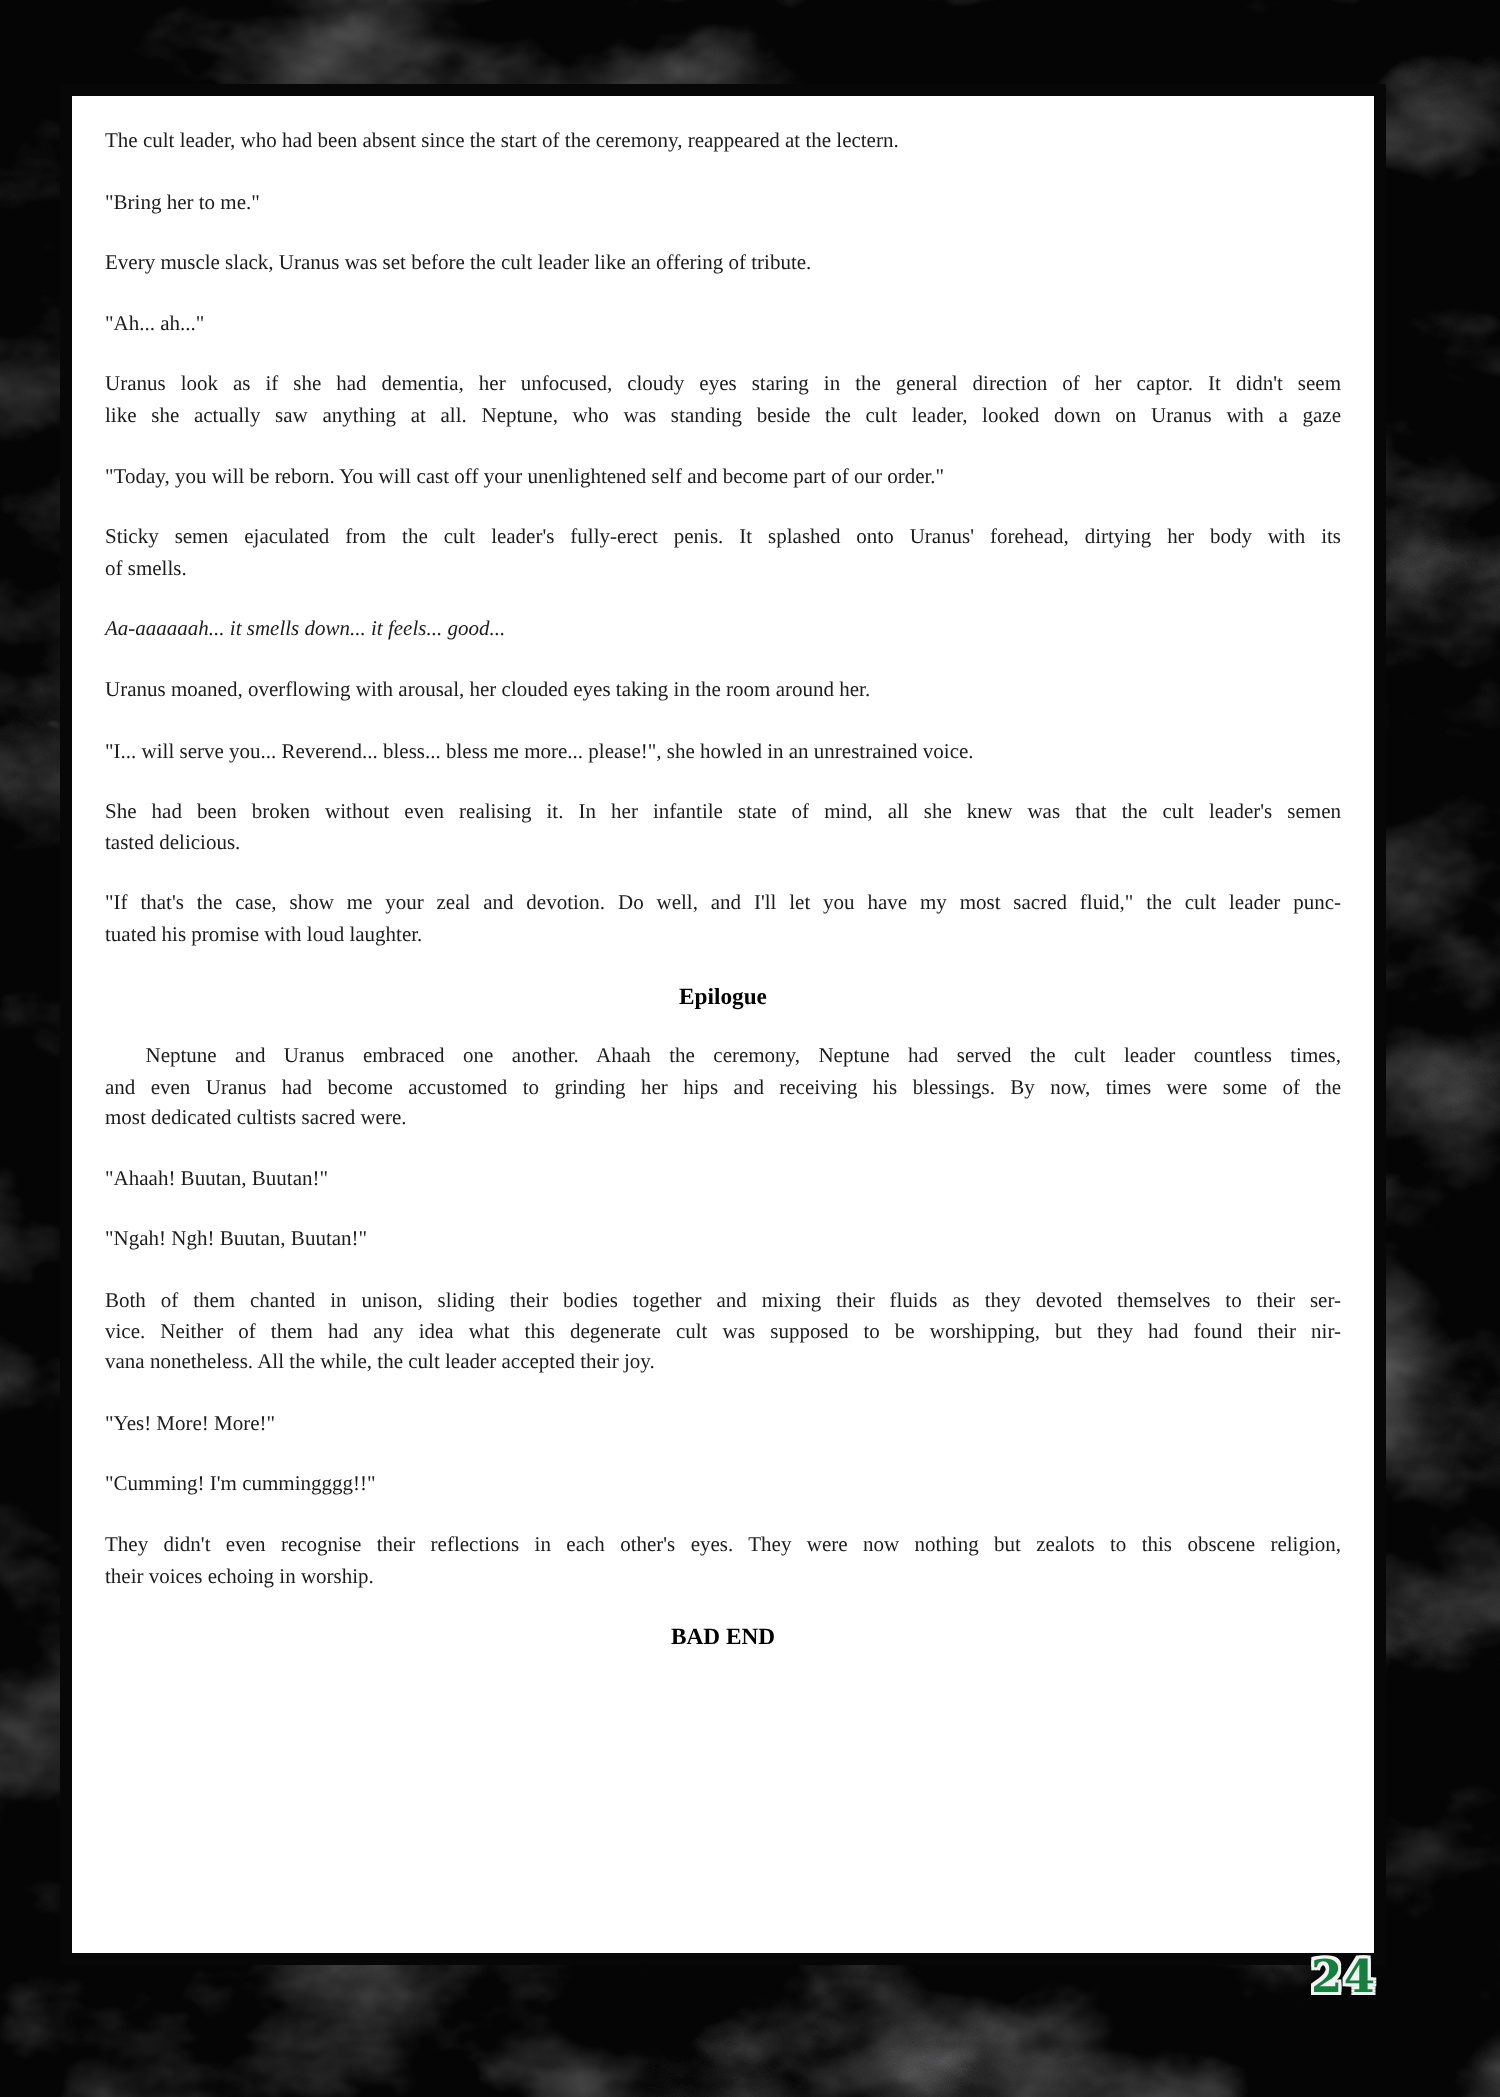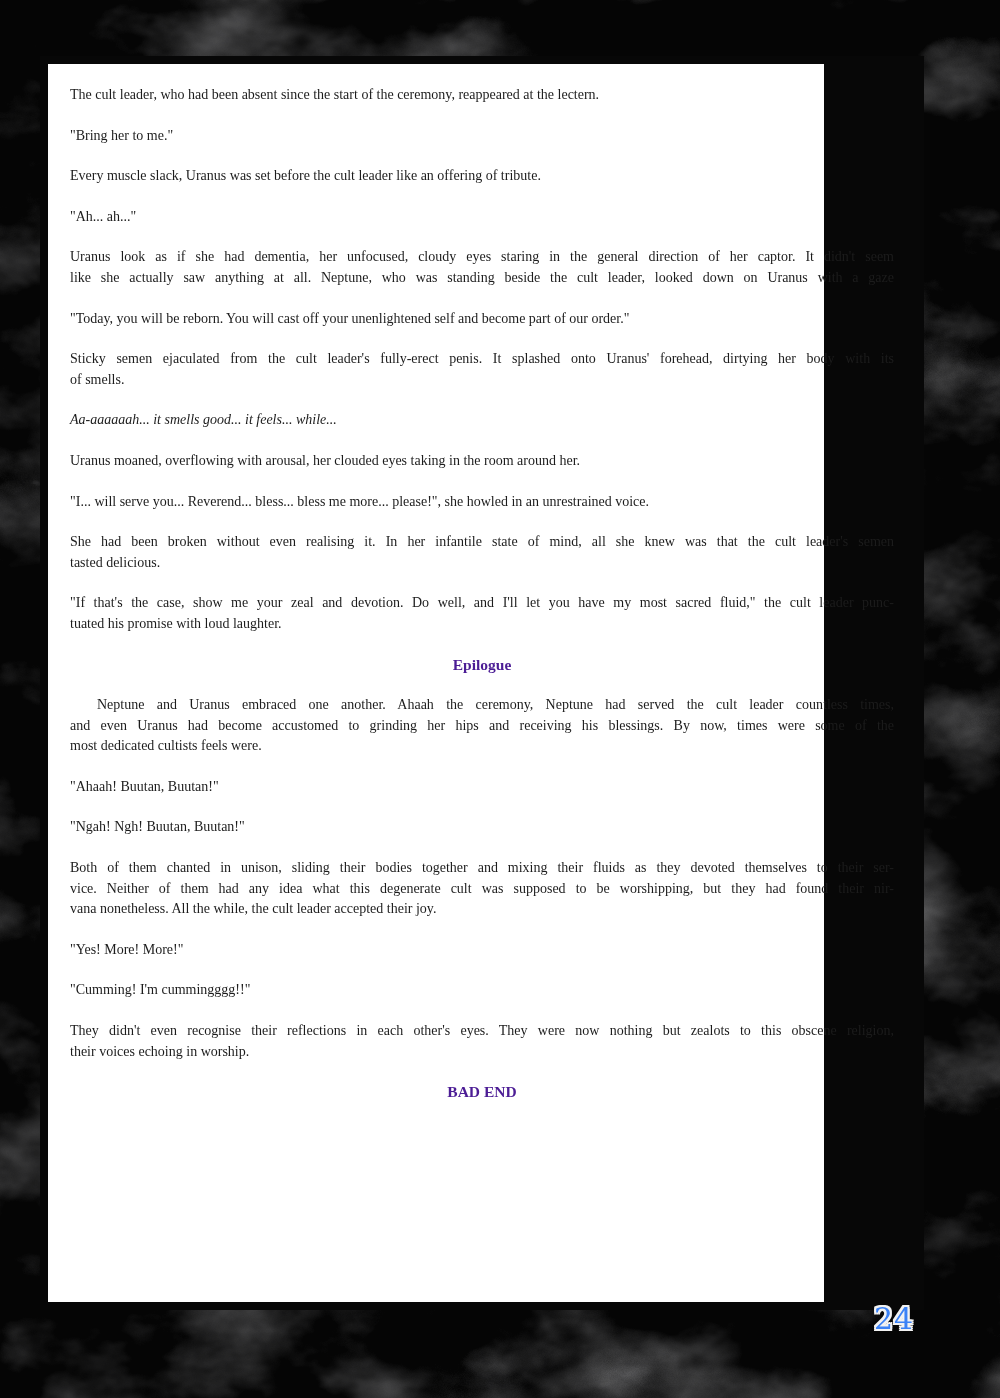--- a/index.html
+++ b/index.html
@@ -11,44 +11,44 @@
   .smoke-bg {
     position: absolute; left: 0; top: 0; z-index: 0; display: block;
   }
   .frame {
     position: absolute; left: 40px; top: 56px;
     width: 884px; height: 1254px;
     background: #070707; z-index: 1;
   }
   .page {
     position: absolute; left: 48px; top: 64px;
-    width: 776px; height: 1238px;
+    width: 868px; height: 1238px;
     background: #ffffff; z-index: 2;
   }
   .content {
     position: absolute; left: 22px; top: 21px; width: 824px;
     color: #1c1c1c;
     font-family: "Liberation Serif", "DejaVu Serif", serif;
     font-size: 14px; line-height: 20.6px;
   }
   .para { margin: 0 0 20px 0; }
   .para.italic { font-style: italic; }
   .line.fill { text-align: justify; text-align-last: justify; }
   .line.indent { text-indent: 27px; }
   .heading {
     font-weight: 700; text-align: center;
     font-size: 15.5px; line-height: 20.6px;
     margin: 0 0 20px 0;
-    color: #4c1d95;
+    color: #000000;
   }
   .page-number {
     position: absolute; left: 874px; top: 1301px; z-index: 3;
     font-family: "DejaVu Serif", "Liberation Serif", serif;
-    font-weight: 400; font-size: 30px; letter-spacing: 1px;
-    color: #3b82f6;
+    font-weight: 700; font-size: 30px; letter-spacing: 1px;
+    color: #15803d;
     text-shadow:
       -2px 0 0 #f2f2f2, 2px 0 0 #f2f2f2, 0 -2px 0 #f2f2f2, 0 2px 0 #f2f2f2,
       -1px -1px 0 #f2f2f2, 1px -1px 0 #f2f2f2, -1px 1px 0 #f2f2f2, 1px 1px 0 #f2f2f2,
       -2px -2px 0 #f2f2f2, 2px -2px 0 #f2f2f2, -2px 2px 0 #f2f2f2, 2px 2px 0 #f2f2f2;
   }
 </style>
 </head>
 <body>
 
 <svg class="smoke-bg" width="1000" height="1398" viewBox="0 0 1000 1398" aria-hidden="true">
@@ -88,41 +88,41 @@
         <div class="line fill">like she actually saw anything at all. Neptune, who was standing beside the cult leader, looked down on Uranus with a gaze</div>
       </div>
       <div class="para">
         <div class="line">"Today, you will be reborn. You will cast off your unenlightened self and become part of our order."</div>
       </div>
       <div class="para">
         <div class="line fill">Sticky semen ejaculated from the cult leader's fully-erect penis. It splashed onto Uranus' forehead, dirtying her body with its</div>
         <div class="line">of smells.</div>
       </div>
       <div class="para italic">
-        <div class="line">Aa-aaaaaah... it smells good... it feels... while...</div>
+        <div class="line">Aa-aaaaaah... it smells down... it feels... good...</div>
       </div>
       <div class="para">
         <div class="line">Uranus moaned, overflowing with arousal, her clouded eyes taking in the room around her.</div>
       </div>
       <div class="para">
         <div class="line">"I... will serve you... Reverend... bless... bless me more... please!", she howled in an unrestrained voice.</div>
       </div>
       <div class="para">
         <div class="line fill">She had been broken without even realising it. In her infantile state of mind, all she knew was that the cult leader's semen</div>
         <div class="line">tasted delicious.</div>
       </div>
       <div class="para">
         <div class="line fill">"If that's the case, show me your zeal and devotion. Do well, and I'll let you have my most sacred fluid," the cult leader punc-</div>
         <div class="line">tuated his promise with loud laughter.</div>
       </div>
       <div class="heading">Epilogue</div>
       <div class="para">
         <div class="line fill indent">Neptune and Uranus embraced one another. Ahaah the ceremony, Neptune had served the cult leader countless times,</div>
         <div class="line fill">and even Uranus had become accustomed to grinding her hips and receiving his blessings. By now, times were some of the</div>
-        <div class="line">most dedicated cultists feels were.</div>
+        <div class="line">most dedicated cultists sacred were.</div>
       </div>
       <div class="para">
         <div class="line">"Ahaah! Buutan, Buutan!"</div>
       </div>
       <div class="para">
         <div class="line">"Ngah! Ngh! Buutan, Buutan!"</div>
       </div>
       <div class="para">
         <div class="line fill">Both of them chanted in unison, sliding their bodies together and mixing their fluids as they devoted themselves to their ser-</div>
         <div class="line fill">vice. Neither of them had any idea what this degenerate cult was supposed to be worshipping, but they had found their nir-</div>

